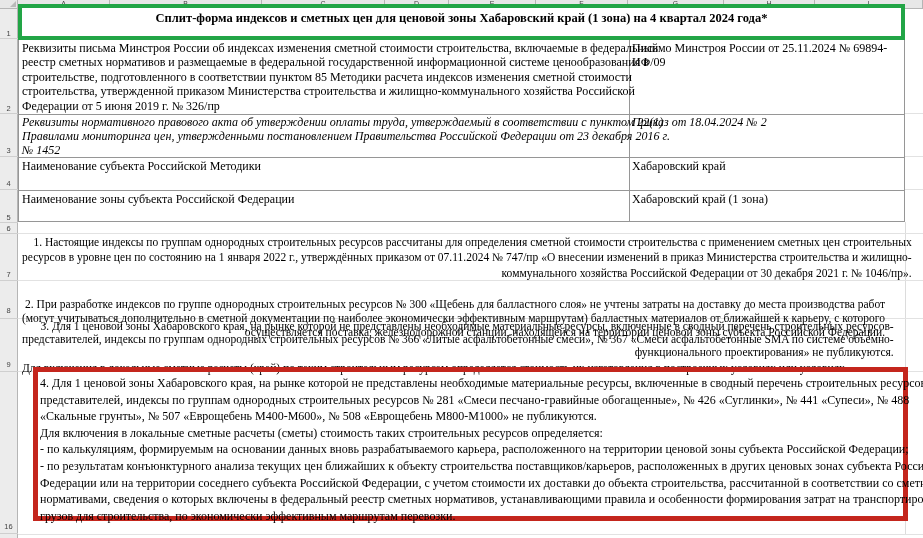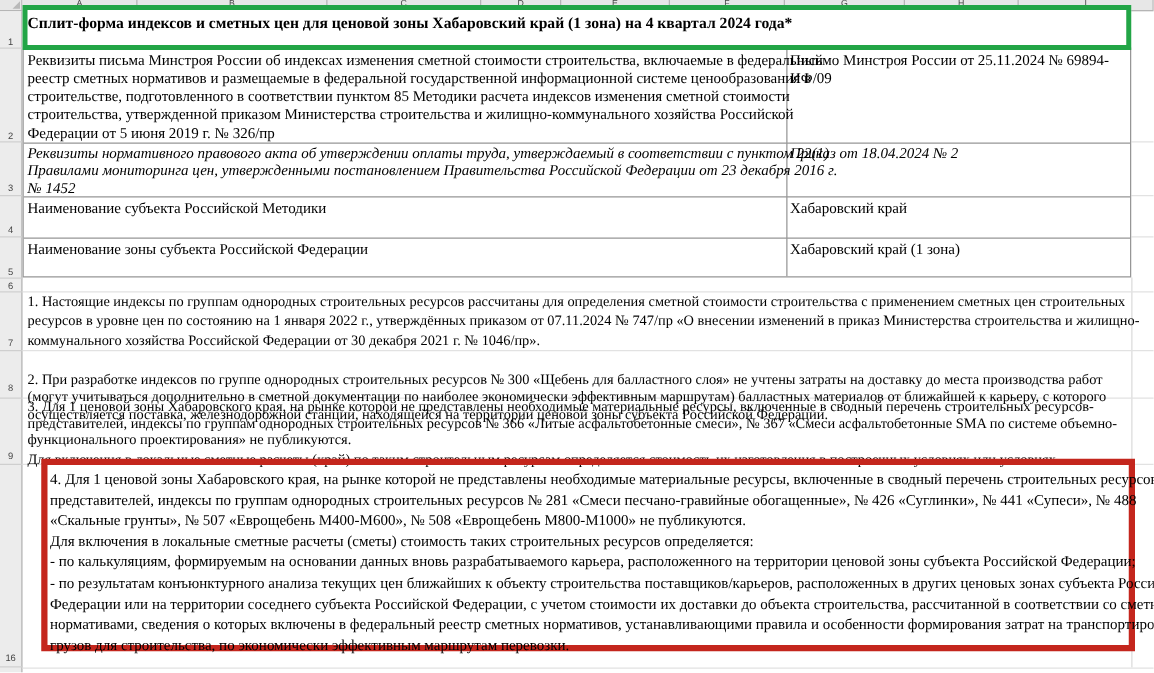--- a/index.html
+++ b/index.html
@@ -46,28 +46,28 @@
   }
   .info-hline{position:absolute;left:0;width:100%;height:1px;background:#969696;}
   .info-vline{position:absolute;top:0;left:610px;width:1px;height:100%;background:#969696;}
   
   .cell-text{
     position:absolute;white-space:pre;font-family:"Liberation Serif",serif;
     color:#000;
   }
   .t12{font-size:12px;line-height:14.4px;}
   .t12b{font-size:12px;line-height:13.8px;font-style:italic;}
-  .note{font-size:11.5px;}
+  .note{font-size:11.5px;text-align:right;}
   
   .green-box{
     position:absolute;left:18px;top:4px;width:887px;height:36px;
     border:4px solid var(--green);box-sizing:border-box;background:#fff;z-index:4;
   }
   .title-text{
-    position:absolute;left:0;top:3px;width:100%;
+    position:absolute;left:0;top:3px;width:100%;text-align:center;
     font-weight:bold;font-size:12.5px;font-family:"Liberation Serif",serif;white-space:pre;
   }
   .red-box{
     position:absolute;left:33px;top:367px;width:875px;height:154px;
     border:5px solid var(--red);box-sizing:border-box;background:transparent;z-index:4;
   }
   .covered-line{z-index:1;}
   .note4{z-index:5;font-size:12px;line-height:16.6px;}
 </style>
 </head>

